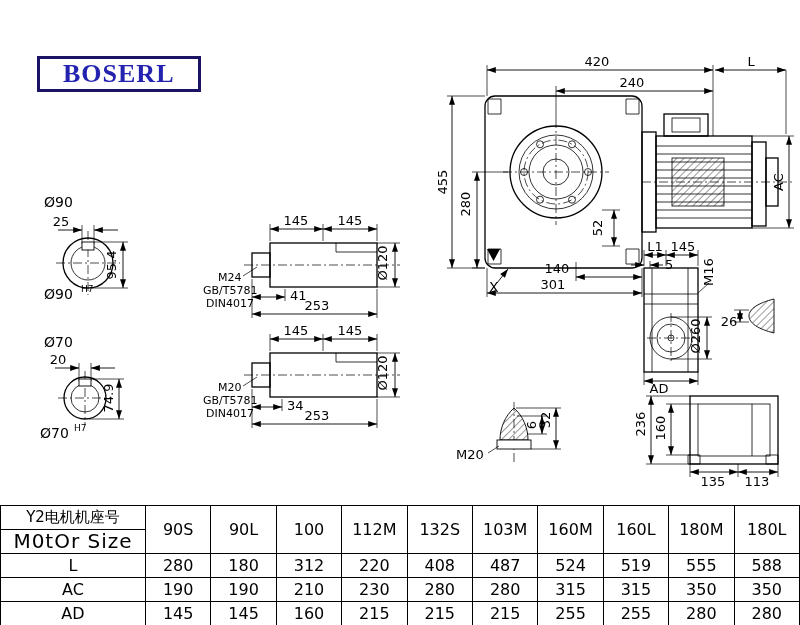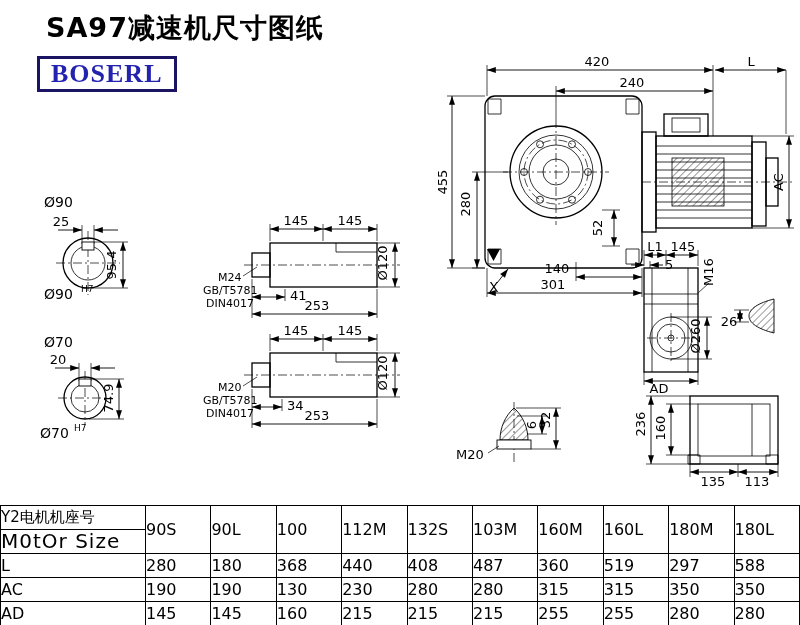--- a/index.html
+++ b/index.html
@@ -1,33 +1,33 @@
 <!DOCTYPE html>
 <html><head>
 <meta charset="utf-8">
 <style>
   *{margin:0;padding:0;box-sizing:border-box}
   body{background:#fff}
   .sheet{position:relative;width:800px;height:625px;background:#fff;font-family:"DejaVu Sans",sans-serif;color:#000;overflow:hidden}
   .drawing{position:absolute;left:0;top:0}
   .title{position:absolute;left:46px;top:10px;font-size:27px;font-weight:bold;letter-spacing:1px;white-space:nowrap}
-  .logo-box{position:absolute;left:37px;top:56px;border:3px solid #1b1464;padding:0 11px;background:#fff}
+  .logo-box{position:absolute;left:37px;top:56px;border:3px solid #1b1464;padding:0 23px;background:#fff}
   .logo-text{font-family:"Liberation Serif",serif;font-size:26px;font-weight:bold;color:#2323b0;letter-spacing:1px}
   
   .ol{fill:none;stroke:#000;stroke-width:1.3}
   .tl{fill:none;stroke:#000;stroke-width:0.8}
   .cl{fill:none;stroke:#000;stroke-width:0.7;stroke-dasharray:9 3 2 3}
   .dm{fill:none;stroke:#000;stroke-width:0.9}
   .xl{fill:none;stroke:#000;stroke-width:0.7}
   .wfill{fill:#fff;stroke:#000;stroke-width:0.9}
   text{font-family:"DejaVu Sans",sans-serif;fill:#000;font-size:13px}
   .t9{font-size:9px}.t11{font-size:11px}.t14{font-size:14px}
   .mid{text-anchor:middle}
   
-  .dim-table{position:absolute;left:0;top:505px;width:800px;height:120px;border-collapse:collapse;table-layout:fixed;text-align:left;font-size:16px}
+  .dim-table{position:absolute;left:0;top:505px;width:800px;height:120px;border-collapse:collapse;table-layout:fixed;text-align:center;font-size:16px}
   .dim-table th,.dim-table td{border:1px solid #000;font-weight:normal;padding:0;vertical-align:middle}
   .dim-table thead tr{height:48px}
   .dim-table tbody tr{height:24px}
   col.c0{width:145px}
   .hcn{border-bottom:1px solid #000;line-height:23px;font-size:15px}
   .hen{line-height:23px;font-size:20px;letter-spacing:1px}
 </style>
 </head>
 <body>
 
@@ -218,21 +218,20 @@
     <text class="mid" x="645" y="424" transform="rotate(-90 645 424)">236</text>
     <line class="dm" x1="671" y1="404" x2="671" y2="455" marker-start="url(#mS)" marker-end="url(#mE)"></line>
     <text class="mid" x="665" y="428" transform="rotate(-90 665 428)">160</text>
     <line class="dm" x1="690" y1="472" x2="738" y2="472" marker-start="url(#mS)" marker-end="url(#mE)"></line>
     <text class="mid" x="713" y="486">135</text>
     <line class="dm" x1="738" y1="472" x2="778" y2="472" marker-start="url(#mS)" marker-end="url(#mE)"></line>
     <text class="mid" x="757" y="486">113</text>
   </g>
 </svg>
 
-<div class="title">SA97减速机尺寸图纸</div>
 <div class="logo-box">
   <span class="logo-text">BOSERL</span>
 </div>
 
 <table class="dim-table">
   <colgroup>
     <col class="c0">
     <col>
         <col>
         <col>
@@ -260,34 +259,34 @@
       <th>160L</th>
       <th>180M</th>
       <th>180L</th>
     </tr>
   </thead>
   <tbody>
     <tr>
       <td>L</td>
       <td>280</td>
       <td>180</td>
-      <td>368</td>
-      <td>440</td>
+      <td>312</td>
+      <td>220</td>
       <td>408</td>
       <td>487</td>
-      <td>360</td>
+      <td>524</td>
       <td>519</td>
-      <td>297</td>
+      <td>555</td>
       <td>588</td>
     </tr>
     <tr>
       <td>AC</td>
       <td>190</td>
       <td>190</td>
-      <td>130</td>
+      <td>210</td>
       <td>230</td>
       <td>280</td>
       <td>280</td>
       <td>315</td>
       <td>315</td>
       <td>350</td>
       <td>350</td>
     </tr>
     <tr>
       <td>AD</td>

